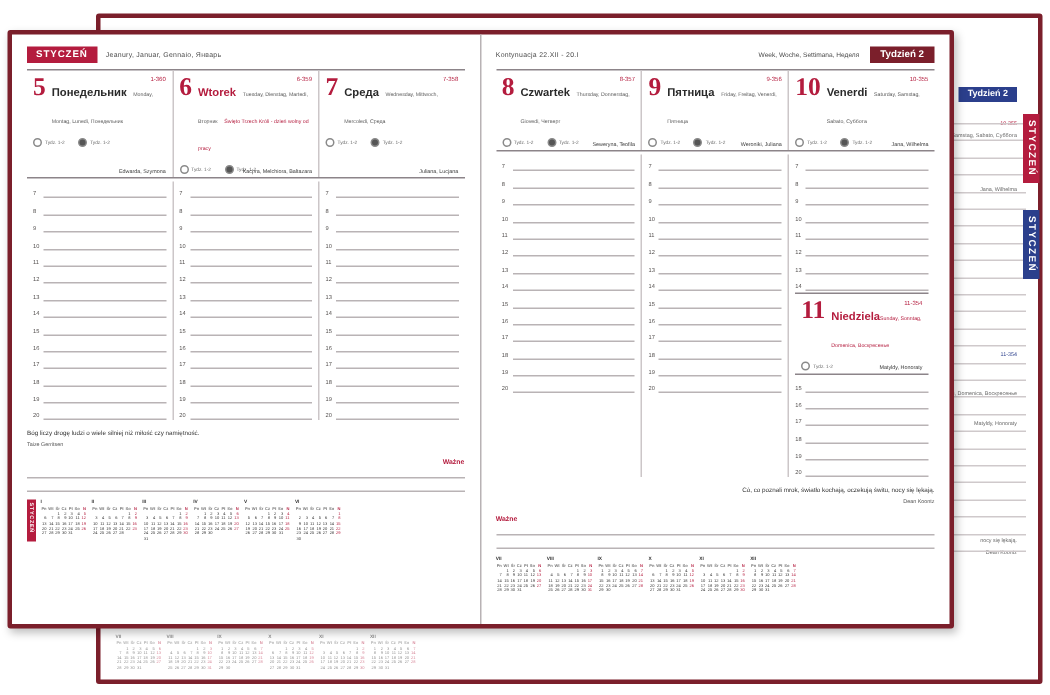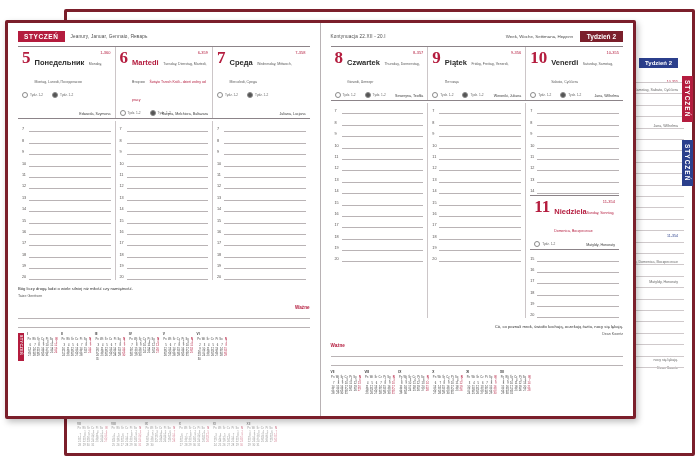--- a/index.html
+++ b/index.html
@@ -531,21 +531,21 @@
               </span>
           </div>
           <span class="nameday">Edwarda, Szymona</span>
         </div>
 
         <div class="daycell">
           <span class="weeknum">6-359</span>
           <div class="dayhead">
             <span class="daynum">6</span>
             <span class="daynamewrap">
-              <span class="dayname red">Martedi</span>
+              <span class="dayname red">Wtorek</span>
               <span class="daysub">Tuesday, Dienstag, Martedi, Вторник</span>
               <span class="daysub red">Święto Trzech Króli - dzień wolny od pracy</span>
             </span>
           </div>
           <div class="daytools">
             <span class="tool">
                 <span class="circ"></span>
                 <span>Tydz. 1-2</span>
               </span>
             <span class="tool">
@@ -1190,21 +1190,21 @@
               </span>
           </div>
           <span class="nameday">Seweryna, Teofila</span>
         </div>
 
         <div class="daycell">
           <span class="weeknum">9-356</span>
           <div class="dayhead">
             <span class="daynum">9</span>
             <span class="daynamewrap">
-              <span class="dayname">Piątek</span>
+              <span class="dayname">Пятница</span>
               <span class="daysub">Friday, Freitag, Venerdi, Пятница</span>
             </span>
           </div>
           <div class="daytools">
             <span class="tool">
                 <span class="circ"></span>
                 <span>Tydz. 1-2</span>
               </span>
             <span class="tool">
                 <span class="circ fill"></span>

